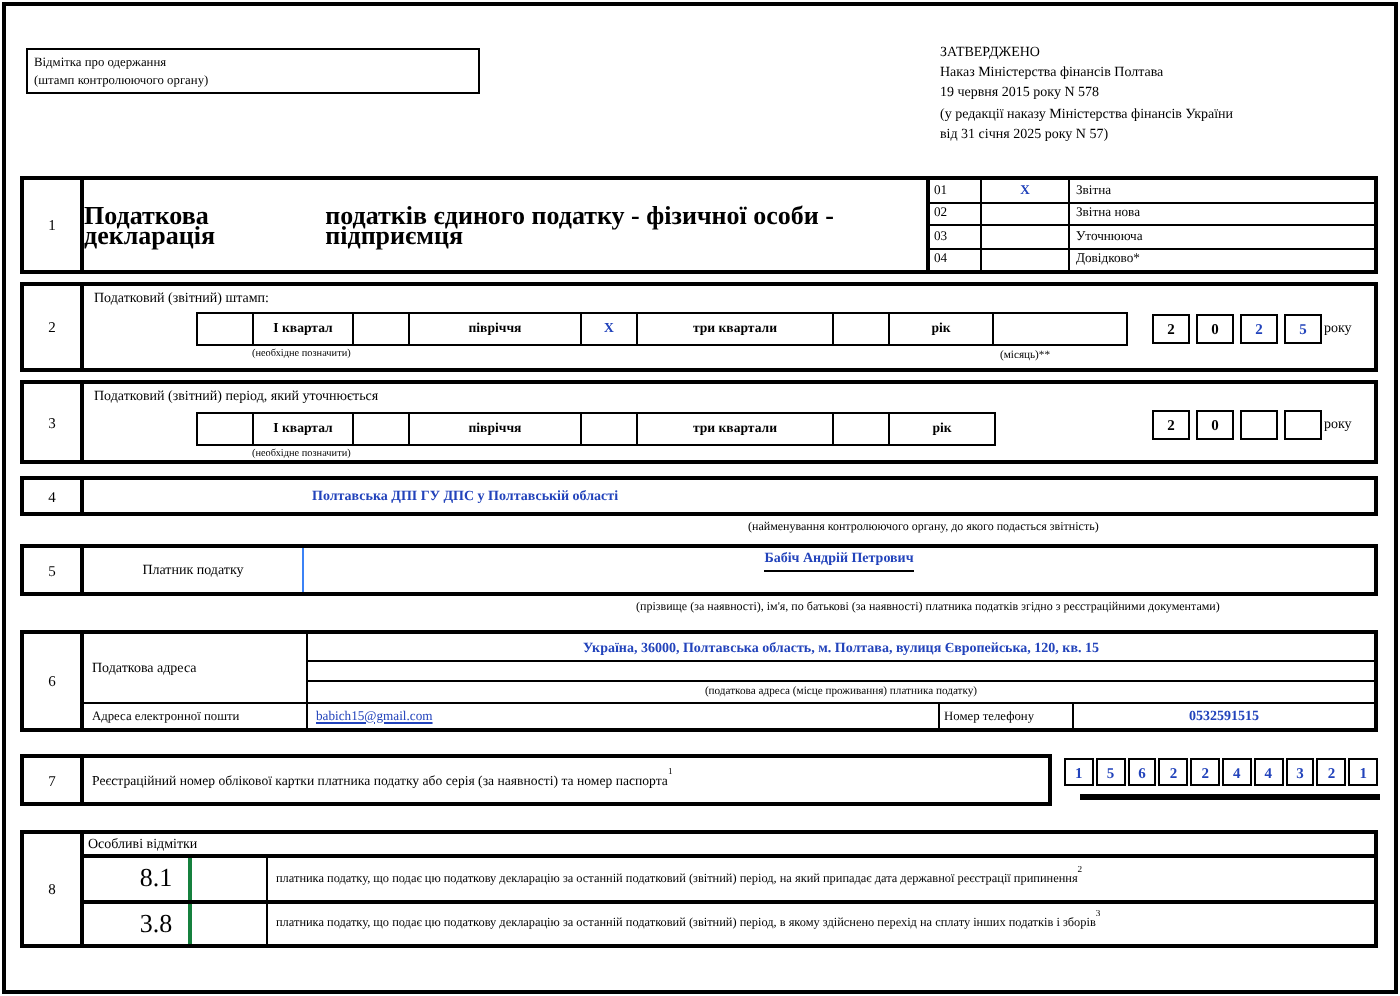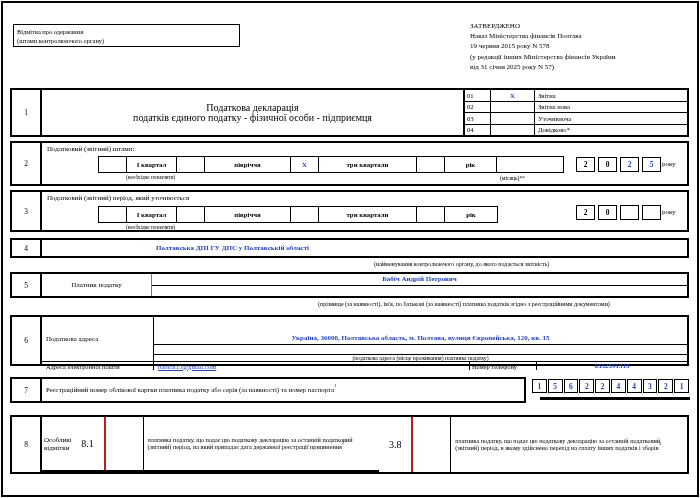--- a/index.html
+++ b/index.html
@@ -17,22 +17,22 @@
   
   .approved { left:470px; top:21px; width:224px; font-size:7px; line-height:10.2px; }
 
   
   .sec { position:absolute; border:2px solid #000; display:flex; background:#fff; }
   .numcell { flex:0 0 30px; border-right:2px solid #000; display:flex;
              align-items:center; justify-content:center; font-size:7.5px; }
   .content { position:relative; flex:1; }
 
   
-  .titlecell { flex:1; display:flex; flex-direction:column; align-items:center;
-               justify-content:center; font-size:10px; font-weight:normal; line-height:10px; }
+  .titlecell { flex:1; display:flex; flex-direction:row; align-items:center;
+               justify-content:center; font-size:13px; font-weight:bold; line-height:10px; }
   .typetable { flex:0 0 224px; border-left:2px solid #000; display:flex; flex-direction:column; font-size:6.6px; }
   .typerow { flex:1; display:flex; border-bottom:1px solid #000; }
   .typerow:last-child { border-bottom:none; }
   .typecode { flex:0 0 26px; border-right:1px solid #000; padding-left:2px; display:flex; align-items:center; }
   .typemark { flex:0 0 44px; border-right:1px solid #000; display:flex; align-items:center;
               justify-content:center; font-weight:bold; color:#2243bb; }
   .typelabel { flex:1; padding-left:3px; display:flex; align-items:center; }
 
   
   .seclabel { position:absolute; left:5px; top:2px; font-size:7px; }
@@ -49,33 +49,33 @@
   .roku { position:absolute; font-size:7px; }
 
   
   .sec4val { flex:1; display:flex; align-items:center; padding-left:114px;
              font-size:7px; font-weight:bold; color:#2243bb; }
   .caption { position:absolute; font-size:6px; }
 
   
   .labelcell { flex:0 0 110px; border-right:1px solid #3b82f6; display:flex; align-items:center;
                justify-content:center; font-size:7px; }
-  .valcol { flex:1; display:flex; flex-direction:column; }
+  .valcol { flex:1; display:flex; flex-direction:column;align-items:center; }
   .valline { flex:1; border-bottom:1px solid #000; display:flex; align-items:center;
              justify-content:center; font-size:7px; font-weight:bold; color:#2243bb; }
   .valempty { flex:1; }
 
   
   .s6col { flex:1; display:flex; flex-direction:column; }
   .s6rowsA { flex:0 0 35px; display:flex; border-bottom:1px solid #000; }
   .s6labelA { flex:0 0 112px; border-right:1px solid #000; display:flex; align-items:center;
               padding-left:4px; font-size:7px; }
   .s6valA { flex:1; display:flex; flex-direction:column; }
   .s6a1 { flex:0 0 14px; border-bottom:1px solid #000; display:flex; align-items:center;
-          justify-content:center; font-size:7px; font-weight:bold; color:#2243bb;margin-top:14px; }
+          justify-content:center; font-size:7px; font-weight:bold; color:#2243bb; }
   .s6a2 { flex:0 0 10px; border-bottom:1px solid #000; }
   .s6a3 { flex:1; display:flex; align-items:center; justify-content:center; font-size:5.6px; }
   .s6rowB { flex:1; display:flex; }
   .s6labelB { flex:0 0 112px; border-right:1px solid #000; display:flex; align-items:center;
               padding-left:4px; font-size:6.4px; }
   .s6email { flex:0 0 316px; border-right:1px solid #000; display:flex; align-items:center;
              padding-left:4px; font-size:6.6px; }
   .s6email a, .emaillink { color:#2243bb; text-decoration:underline; }
   .s6phoneL { flex:0 0 67px; border-right:1px solid #000; display:flex; align-items:center;
               padding-left:2px; font-size:6.4px; }
@@ -84,47 +84,47 @@
 
   
   .s7text { flex:1; display:flex; align-items:center; padding:0 6px 0 4px; font-size:6.8px; }
   .sup { font-size:4.6px; vertical-align:super; line-height:1; position:relative; top:-2px; }
   .drow { position:absolute; left:532px; top:379px; display:flex; }
   .dbox { width:14.8px; height:14px; border:1px solid #000; margin-right:1px; display:flex;
           align-items:center; justify-content:center; font-size:7.5px; font-weight:bold; color:#2243bb; }
   .dline { position:absolute; left:540px; top:397px; width:150px; height:2.5px; background:#000; }
 
   
-  .s8col { flex:1; display:flex; flex-direction:row; }
+  .s8col { flex:1; display:flex; flex-direction:column; }
   .s8header { flex:0 0 12px; border-bottom:2px solid #000; display:flex; align-items:center;
               padding-left:2px; font-size:7px; }
   .s8row { flex:1; display:flex; }
   .s8row1 { border-bottom:2px solid #000; }
-  .s8code { flex:0 0 34px; border-right:2px solid #b91c1c; display:flex; align-items:center;
-            justify-content:center; font-size:10px; }
+  .s8code { flex:0 0 34px; border-right:2px solid #15803d; display:flex; align-items:center;
+            justify-content:center; font-size:13px;margin-left:20px; }
   .s8cb { flex:0 0 38px; border-right:1px solid #000; display:flex; align-items:center;
           justify-content:center; font-size:7px; font-weight:bold; color:#2243bb; }
   .s8text { flex:1; display:flex; align-items:center; padding:1px 4px; font-size:6.2px; line-height:7.5px; }
 </style>
 </head>
 <body>
 
 <div class="page">
   <div class="frame"></div>
 
   <div class="abs stamp">
     <div>Відмітка про одержання</div>
     <div>(штамп контролюючого органу)</div>
   </div>
 
   <div class="abs approved">
     <div>ЗАТВЕРДЖЕНО</div>
     <div>Наказ Міністерства фінансів Полтава</div>
     <div>19 червня 2015 року N 578</div>
-    <div>(у редакції інших Міністерства фінансів України</div>
+    <div>(у редакції наказу Міністерства фінансів України</div>
     <div>від 31 січня 2025 року N 57)</div>
   </div>
 
   <div class="sec" style="left:10px; top:88px; width:679px; height:49px;">
     <div class="numcell">1</div>
     <div class="titlecell">
       <div>Податкова декларація</div>
       <div>податків єдиного податку - фізичної особи - підприємця</div>
     </div>
     <div class="typetable">

